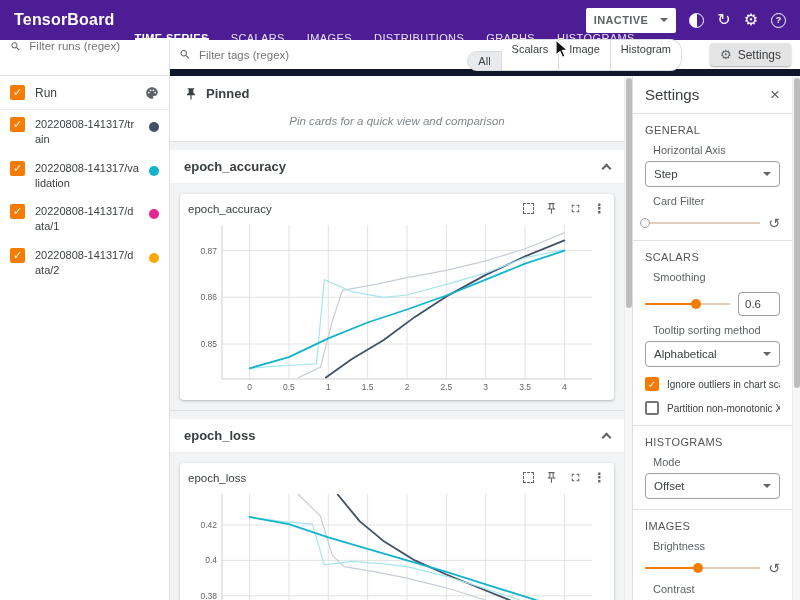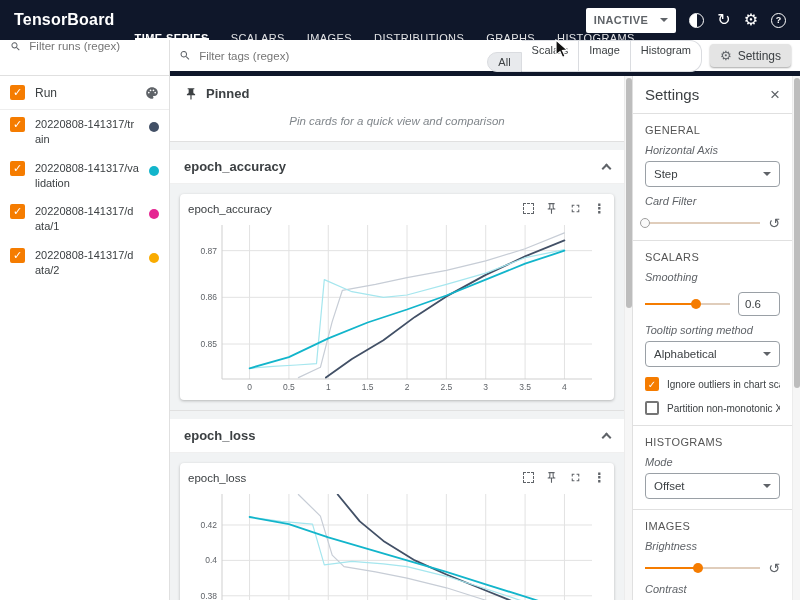--- a/index.html
+++ b/index.html
@@ -2,21 +2,21 @@
 <html><head>
 <meta charset="utf-8">
 <style>
   * { box-sizing: border-box; margin: 0; padding: 0; }
   html, body { width: 800px; height: 600px; overflow: hidden; }
   body { font-family: "Liberation Sans", "DejaVu Sans", sans-serif; background: #fff; position: relative; }
 
   .app { width: 800px; height: 600px; display: flex; flex-direction: column; overflow: hidden; }
 
   
-  .topbar { height: 40px; background: #0f172a; display: flex; align-items: center; padding: 0 14px; color: #fff; flex: none; }
+  .topbar { height: 40px; background: #4c1d95; display: flex; align-items: center; padding: 0 14px; color: #fff; flex: none; }
   .logo { font-size: 16px; font-weight: bold; margin-right: 20px; letter-spacing: .2px; }
   .nav { display: flex; align-items: stretch; height: 40px; gap: 22px; flex: 1; min-width: 0; }
   .tab { display: flex; align-items: center; font-size: 11px; letter-spacing: .4px; color: rgba(255,255,255,.88); cursor: pointer; border-bottom: 2px solid transparent; padding-top: 2px; white-space: nowrap; margin-top: 36px; }
   .tab.active { color: #fff; font-weight: bold; border-bottom-color: #fff; }
   .topbar-right { display: flex; align-items: center; gap: 13px; }
   .status-select { background: #fff; color: #5f6368; height: 25px; display: flex; align-items: center; gap: 12px; padding: 0 8px; border-radius: 2px; font-size: 11px; font-weight: bold; letter-spacing: .4px; cursor: pointer; }
   .caret { width: 0; height: 0; border-left: 4px solid transparent; border-right: 4px solid transparent; border-top: 4px solid #5f6368; }
   .theme-toggle { width: 15px; height: 15px; border-radius: 50%; border: 1.5px solid #fff; background: linear-gradient(90deg, #fff 0 50%, transparent 50% 100%); cursor: pointer; }
   .white-glyph { color: #fff; font-size: 16px; line-height: 1; cursor: pointer; font-family: "DejaVu Sans", sans-serif; }
   .help-circle { width: 15px; height: 15px; border: 1.5px solid #fff; border-radius: 50%; display: flex; align-items: center; justify-content: center; font-size: 9px; font-weight: bold; cursor: pointer; }
@@ -31,21 +31,21 @@
   .runs-header { height: 34px; display: flex; align-items: center; gap: 10px; padding: 0 10px; border-bottom: 1px solid #eeeeee; }
   .runs-header .hlabel { flex: 1; font-size: 12px; color: #3c4043; }
   .run-row { display: flex; align-items: flex-start; gap: 10px; padding: 7px 10px; }
   .run-name { flex: 1; font-size: 11px; line-height: 1.35; color: #3c4043; word-break: break-all; }
   .run-dot { width: 10px; height: 10px; border-radius: 50%; margin-top: 5px; flex: none; }
   .checkbox { width: 15px; height: 15px; flex: none; border: 2px solid #757575; border-radius: 2px; background: #fff; color: #fff; font-size: 11px; line-height: 11px; display: flex; align-items: center; justify-content: center; cursor: pointer; }
   .checkbox.checked { background: #f57c00; border-color: #f57c00; }
 
   
   .right-region { flex: 1; display: flex; flex-direction: column; min-width: 0; }
-  .main-toolbar { height: 36px; flex: none; display: flex; align-items: center; gap: 8px; padding: 0 9px; border-bottom: 5px solid #0f172a; background: #fff; }
+  .main-toolbar { height: 36px; flex: none; display: flex; align-items: center; gap: 28px; padding: 0 9px; border-bottom: 7px solid #0f172a; background: #fff; }
   .toolbar-search { display: flex; align-items: center; gap: 8px; color: #5f6368; flex: 1; min-width: 0; }
   .chip-group { display: flex; flex: none; }
   .chip { font-size: 11px; color: #3c4043; border: 1px solid #dadce0; background: #fff; padding: 3px 10px; cursor: pointer; white-space: nowrap; }
   .chip + .chip { border-left: none; }
   .chip:first-child { border-radius: 12px 0 0 12px; margin-top: 12px; }
   .chip:last-child { border-radius: 0 12px 12px 0; }
   .chip.selected { background: #e8eaed; }
   .settings-btn { flex: none; display: flex; align-items: center; gap: 6px; background: #e4e4e4; border-radius: 4px; box-shadow: 0 1px 2px rgba(0,0,0,.35); padding: 4px 10px; font-size: 12px; color: #3c4043; cursor: pointer; }
   .settings-btn .gear { font-size: 13px; color: #5f6368; font-family: "DejaVu Sans", sans-serif; }
 
@@ -74,21 +74,21 @@
   .more-vert { font-size: 13px; font-weight: bold; cursor: pointer; font-family: "DejaVu Sans", sans-serif; }
   svg.chart { display: block; margin-top: 3px; }
 
   
   .settings-panel { width: 160px; flex: none; border-left: 1px solid #e0e0e0; background: #fff; padding: 10px 12px; overflow: hidden; }
   .panel-title-row { display: flex; align-items: center; justify-content: space-between; }
   .panel-title { font-size: 15px; color: #3c4043; font-weight: 500; }
   .close-x { font-size: 17px; color: #5f6368; cursor: pointer; line-height: 1; }
   .panel-divider { height: 1px; background: #e0e0e0; margin: 10px -12px; }
   .panel-heading { font-size: 11px; font-weight: normal; color: #555; letter-spacing: .4px; margin: 4px 0 6px; }
-  .field-label { font-size: 11px; color: #5f6368; margin: 8px 0 5px; font-style: italic; }
+  .field-label { font-size: 11px; color: #5f6368; margin: 8px 8px 5px; }
   .select { height: 26px; border: 1px solid #9aa0a6; border-radius: 4px; display: flex; align-items: center; justify-content: space-between; padding: 0 8px; font-size: 11.5px; color: #3c4043; background: #fff; cursor: pointer; }
   .slider-row { display: flex; align-items: center; gap: 8px; margin: 9px 0 6px; }
   .slider { flex: 1; height: 12px; position: relative; cursor: pointer; }
   .slider .track { position: absolute; top: 5px; left: 0; right: 0; height: 2px; background: #e0cdbb; }
   .slider .fill { position: absolute; top: 5px; left: 0; height: 2px; background: #f57c00; }
   .slider .knob { position: absolute; top: 1px; width: 10px; height: 10px; border-radius: 50%; background: #f57c00; transform: translateX(-50%); }
   .slider .knob.plain { background: #fafafa; border: 1px solid #9e9e9e; }
   .reset-glyph { font-size: 14px; color: #5f6368; cursor: pointer; line-height: 1; font-family: "DejaVu Sans", sans-serif; }
   .value-box { width: 42px; height: 24px; flex: none; border: 1px solid #9aa0a6; border-radius: 4px; display: flex; align-items: center; padding: 0 6px; font-size: 11.5px; color: #3c4043; }
   .check-row { display: flex; align-items: center; gap: 8px; margin: 10px 0; white-space: nowrap; overflow: hidden; }

